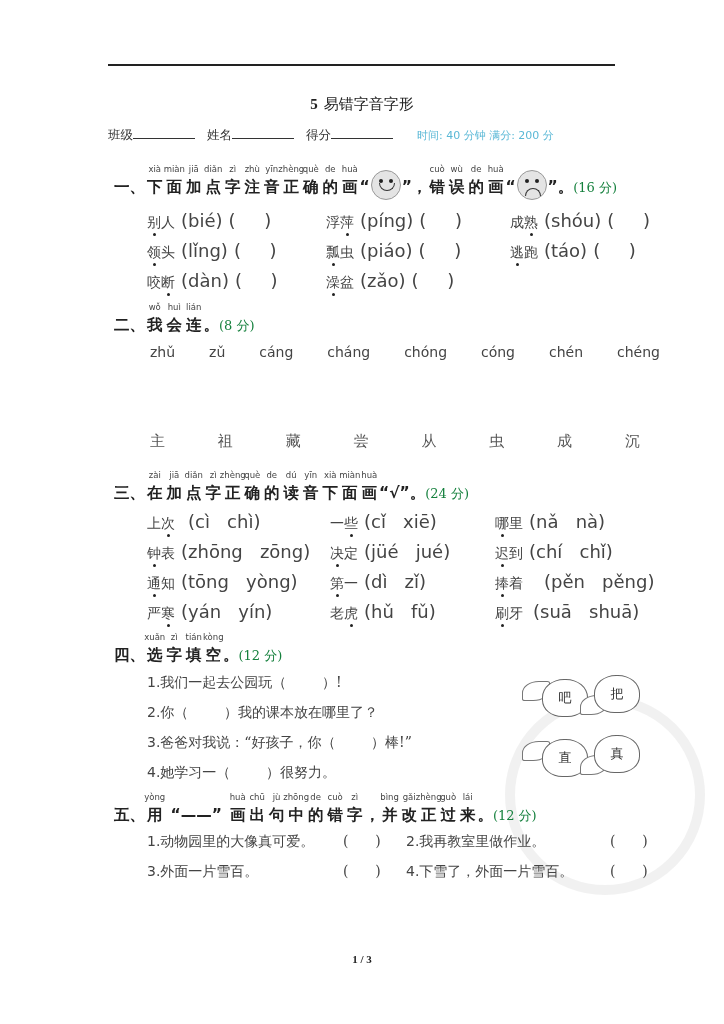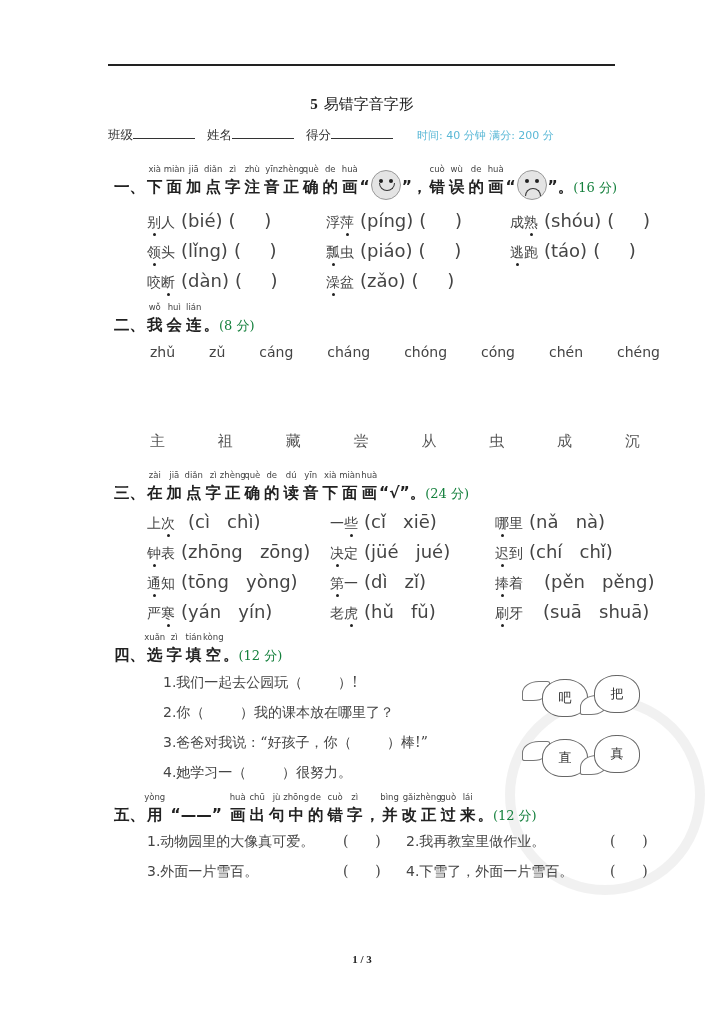--- a/index.html
+++ b/index.html
@@ -26,21 +26,21 @@
   .face.sad .m { top:17px; border-bottom:none; border-radius:14px 14px 0 0; }
 
   .row { position:absolute; font-size:14px; color:#444; white-space:nowrap; }
   .py-s { font-family:"DejaVu Sans", sans-serif; font-size:18px; color:#444; }
   .dot { position:relative; }
   .dot::after { content:""; position:absolute; left:50%; bottom:-6px; width:3px; height:3px; margin-left:-1.5px; background:#222; border-radius:50%; }
 
   .pinyin-row { position:absolute; top:344px; left:150px; width:510px; display:flex; justify-content:space-between; font-family:"DejaVu Sans", sans-serif; font-size:14px; color:#444; }
   .hanzi-row { position:absolute; top:432px; left:150px; width:490px; display:flex; justify-content:space-between; font-size:15px; color:#555; }
 
-  .q4 { position:absolute; left:163px; font-size:14px; color:#444; white-space:nowrap; }
+  .q4 { position:absolute; left:147px; font-size:14px; color:#444; white-space:nowrap; }
   .q4 .n { font-family:"DejaVu Sans", sans-serif; }
 
   .pumpkins { position:absolute; left:520px; top:675px; width:140px; height:110px; }
   .pk { position:absolute; width:44px; height:36px; border:1.4px solid #666; border-radius:48% 48% 44% 44%; background:#fff; text-align:center; line-height:36px; font-size:13px; color:#333; }
   .leaf { position:absolute; width:26px; height:18px; border:1.2px solid #777; border-radius:60% 10% 60% 10%; background:#fff; }
 
   .watermark { position:absolute; left:505px; top:695px; width:180px; height:180px; border-radius:50%; border:10px solid rgba(200,200,200,0.25); }
   .page-num { position:absolute; top:953px; left:0; width:724px; text-align:center; font-family:"Liberation Serif", serif; font-weight:bold; font-size:11px; color:#222; }
 </style>
 </head>
@@ -106,21 +106,21 @@
     <div class="row" style="left: 330px; top: 511px;"><span><span>一</span><span class="dot">些</span></span><span class="py-s" style="margin-left: 6px; white-space: pre;">(cǐ   xiē)</span></div>
     <div class="row" style="left: 495px; top: 511px;"><span><span class="dot">哪</span><span>里</span></span><span class="py-s" style="margin-left: 6px; white-space: pre;">(nǎ   nà)</span></div>
     <div class="row" style="left: 147px; top: 541px;"><span><span class="dot">钟</span><span>表</span></span><span class="py-s" style="margin-left: 6px; white-space: pre;">(zhōng   zōng)</span></div>
     <div class="row" style="left: 330px; top: 541px;"><span><span class="dot">决</span><span>定</span></span><span class="py-s" style="margin-left: 6px; white-space: pre;">(jüé   jué)</span></div>
     <div class="row" style="left: 495px; top: 541px;"><span><span class="dot">迟</span><span>到</span></span><span class="py-s" style="margin-left: 6px; white-space: pre;">(chí   chǐ)</span></div>
     <div class="row" style="left: 147px; top: 571px;"><span><span class="dot">通</span><span>知</span></span><span class="py-s" style="margin-left: 6px; white-space: pre;">(tōng   yòng)</span></div>
     <div class="row" style="left: 330px; top: 571px;"><span><span class="dot">第</span><span>一</span></span><span class="py-s" style="margin-left: 6px; white-space: pre;">(dì   zǐ)</span></div>
     <div class="row" style="left: 495px; top: 571px;"><span><span class="dot">捧</span><span>着</span></span><span class="py-s" style="margin-left: 21px; white-space: pre;">(pěn   pěng)</span></div>
     <div class="row" style="left: 147px; top: 601px;"><span><span>严</span><span class="dot">寒</span></span><span class="py-s" style="margin-left: 6px; white-space: pre;">(yán   yín)</span></div>
     <div class="row" style="left: 330px; top: 601px;"><span><span>老</span><span class="dot">虎</span></span><span class="py-s" style="margin-left: 6px; white-space: pre;">(hǔ   fǔ)</span></div>
-    <div class="row" style="left: 495px; top: 601px;"><span><span class="dot">刷</span><span>牙</span></span><span class="py-s" style="margin-left: 20px; white-space: pre;">(suā   shuā)</span></div>
+    <div class="row" style="left: 495px; top: 601px;"><span><span class="dot">刷</span><span>牙</span></span><span class="py-s" style="margin-left: 10px; white-space: pre;">(suā   shuā)</span></div>
   </div>
 
 <div class="heading" style="top:645px;">
   <span>四、</span><span id="s4r"><span class="rb"><span class="py">xuǎn</span><span>选</span></span><span class="rb"><span class="py">zì</span><span>字</span></span><span class="rb"><span class="py">tián</span><span>填</span></span><span class="rb"><span class="py">kòng</span><span>空</span></span></span><span>。</span><span class="score">(12 分)</span>
 </div>
 <div class="watermark"></div>
 <div id="s4items">
     <div class="q4" style="top: 674px;"><span class="n">1.</span><span style="white-space: pre;">我们一起去公园玩（        ）!</span></div>
     <div class="q4" style="top: 704px;"><span class="n">2.</span><span style="white-space: pre;">你（        ）我的课本放在哪里了？</span></div>
     <div class="q4" style="top: 734px;"><span class="n">3.</span><span style="white-space: pre;">爸爸对我说：“好孩子，你（        ）棒!”</span></div>

